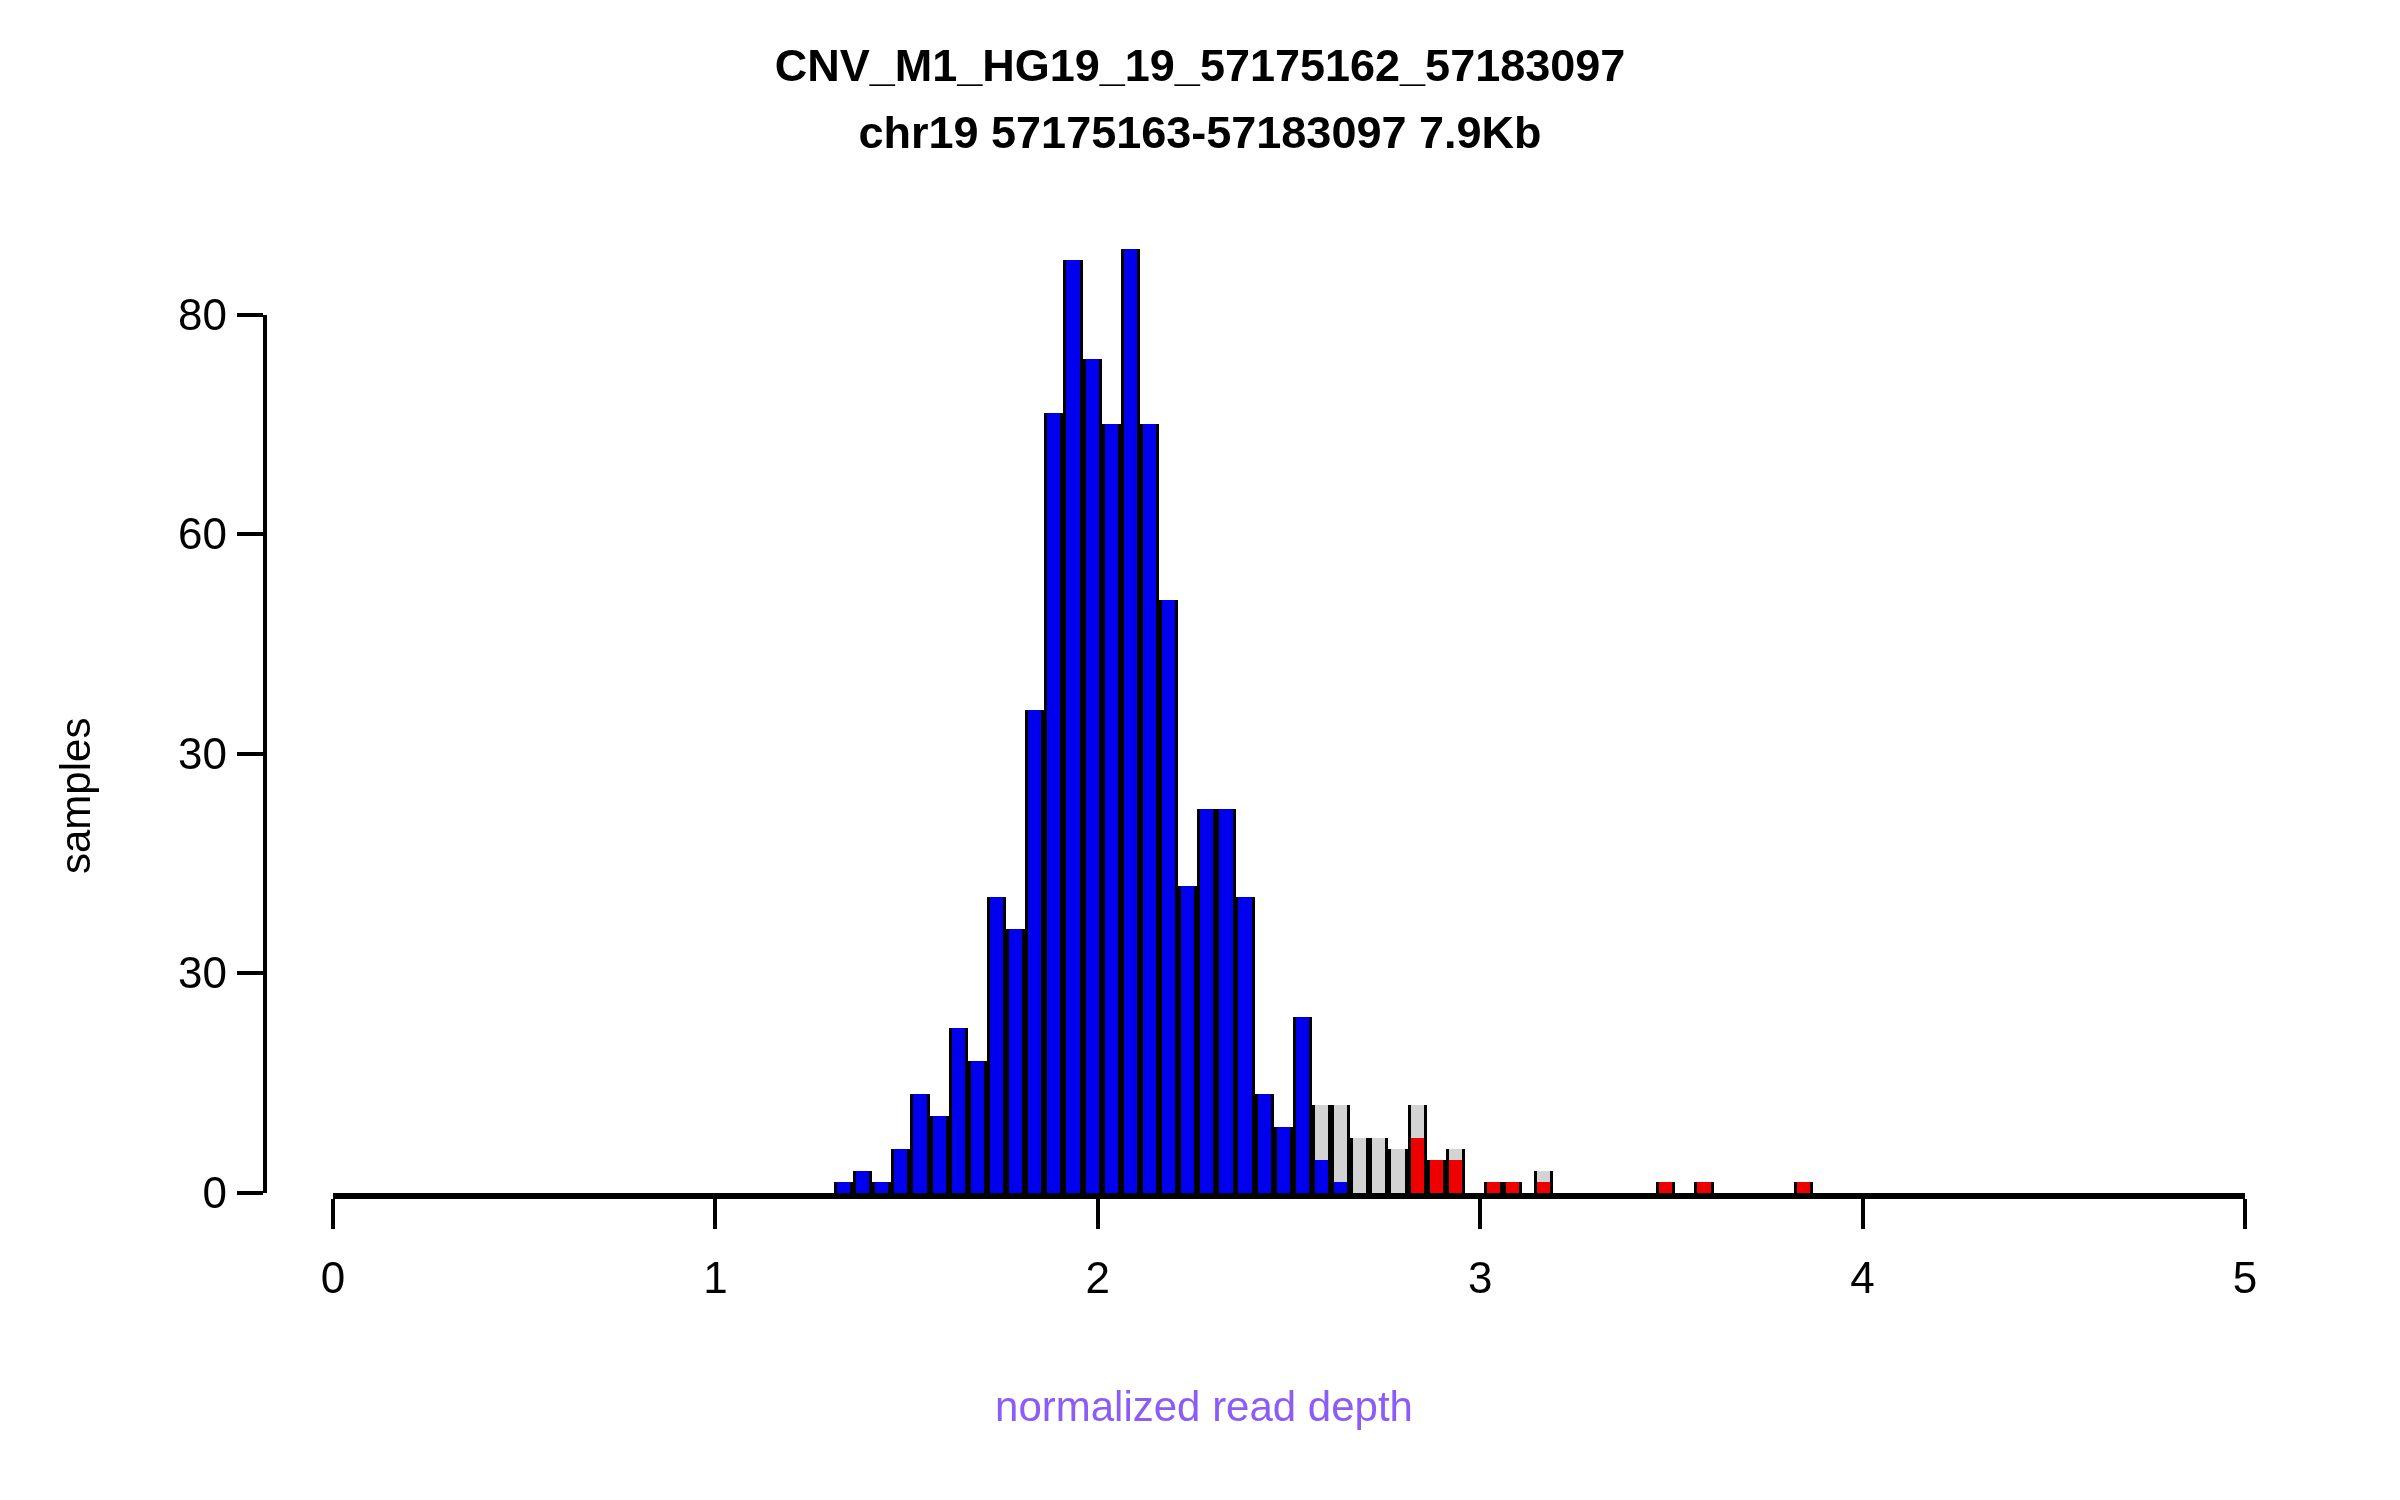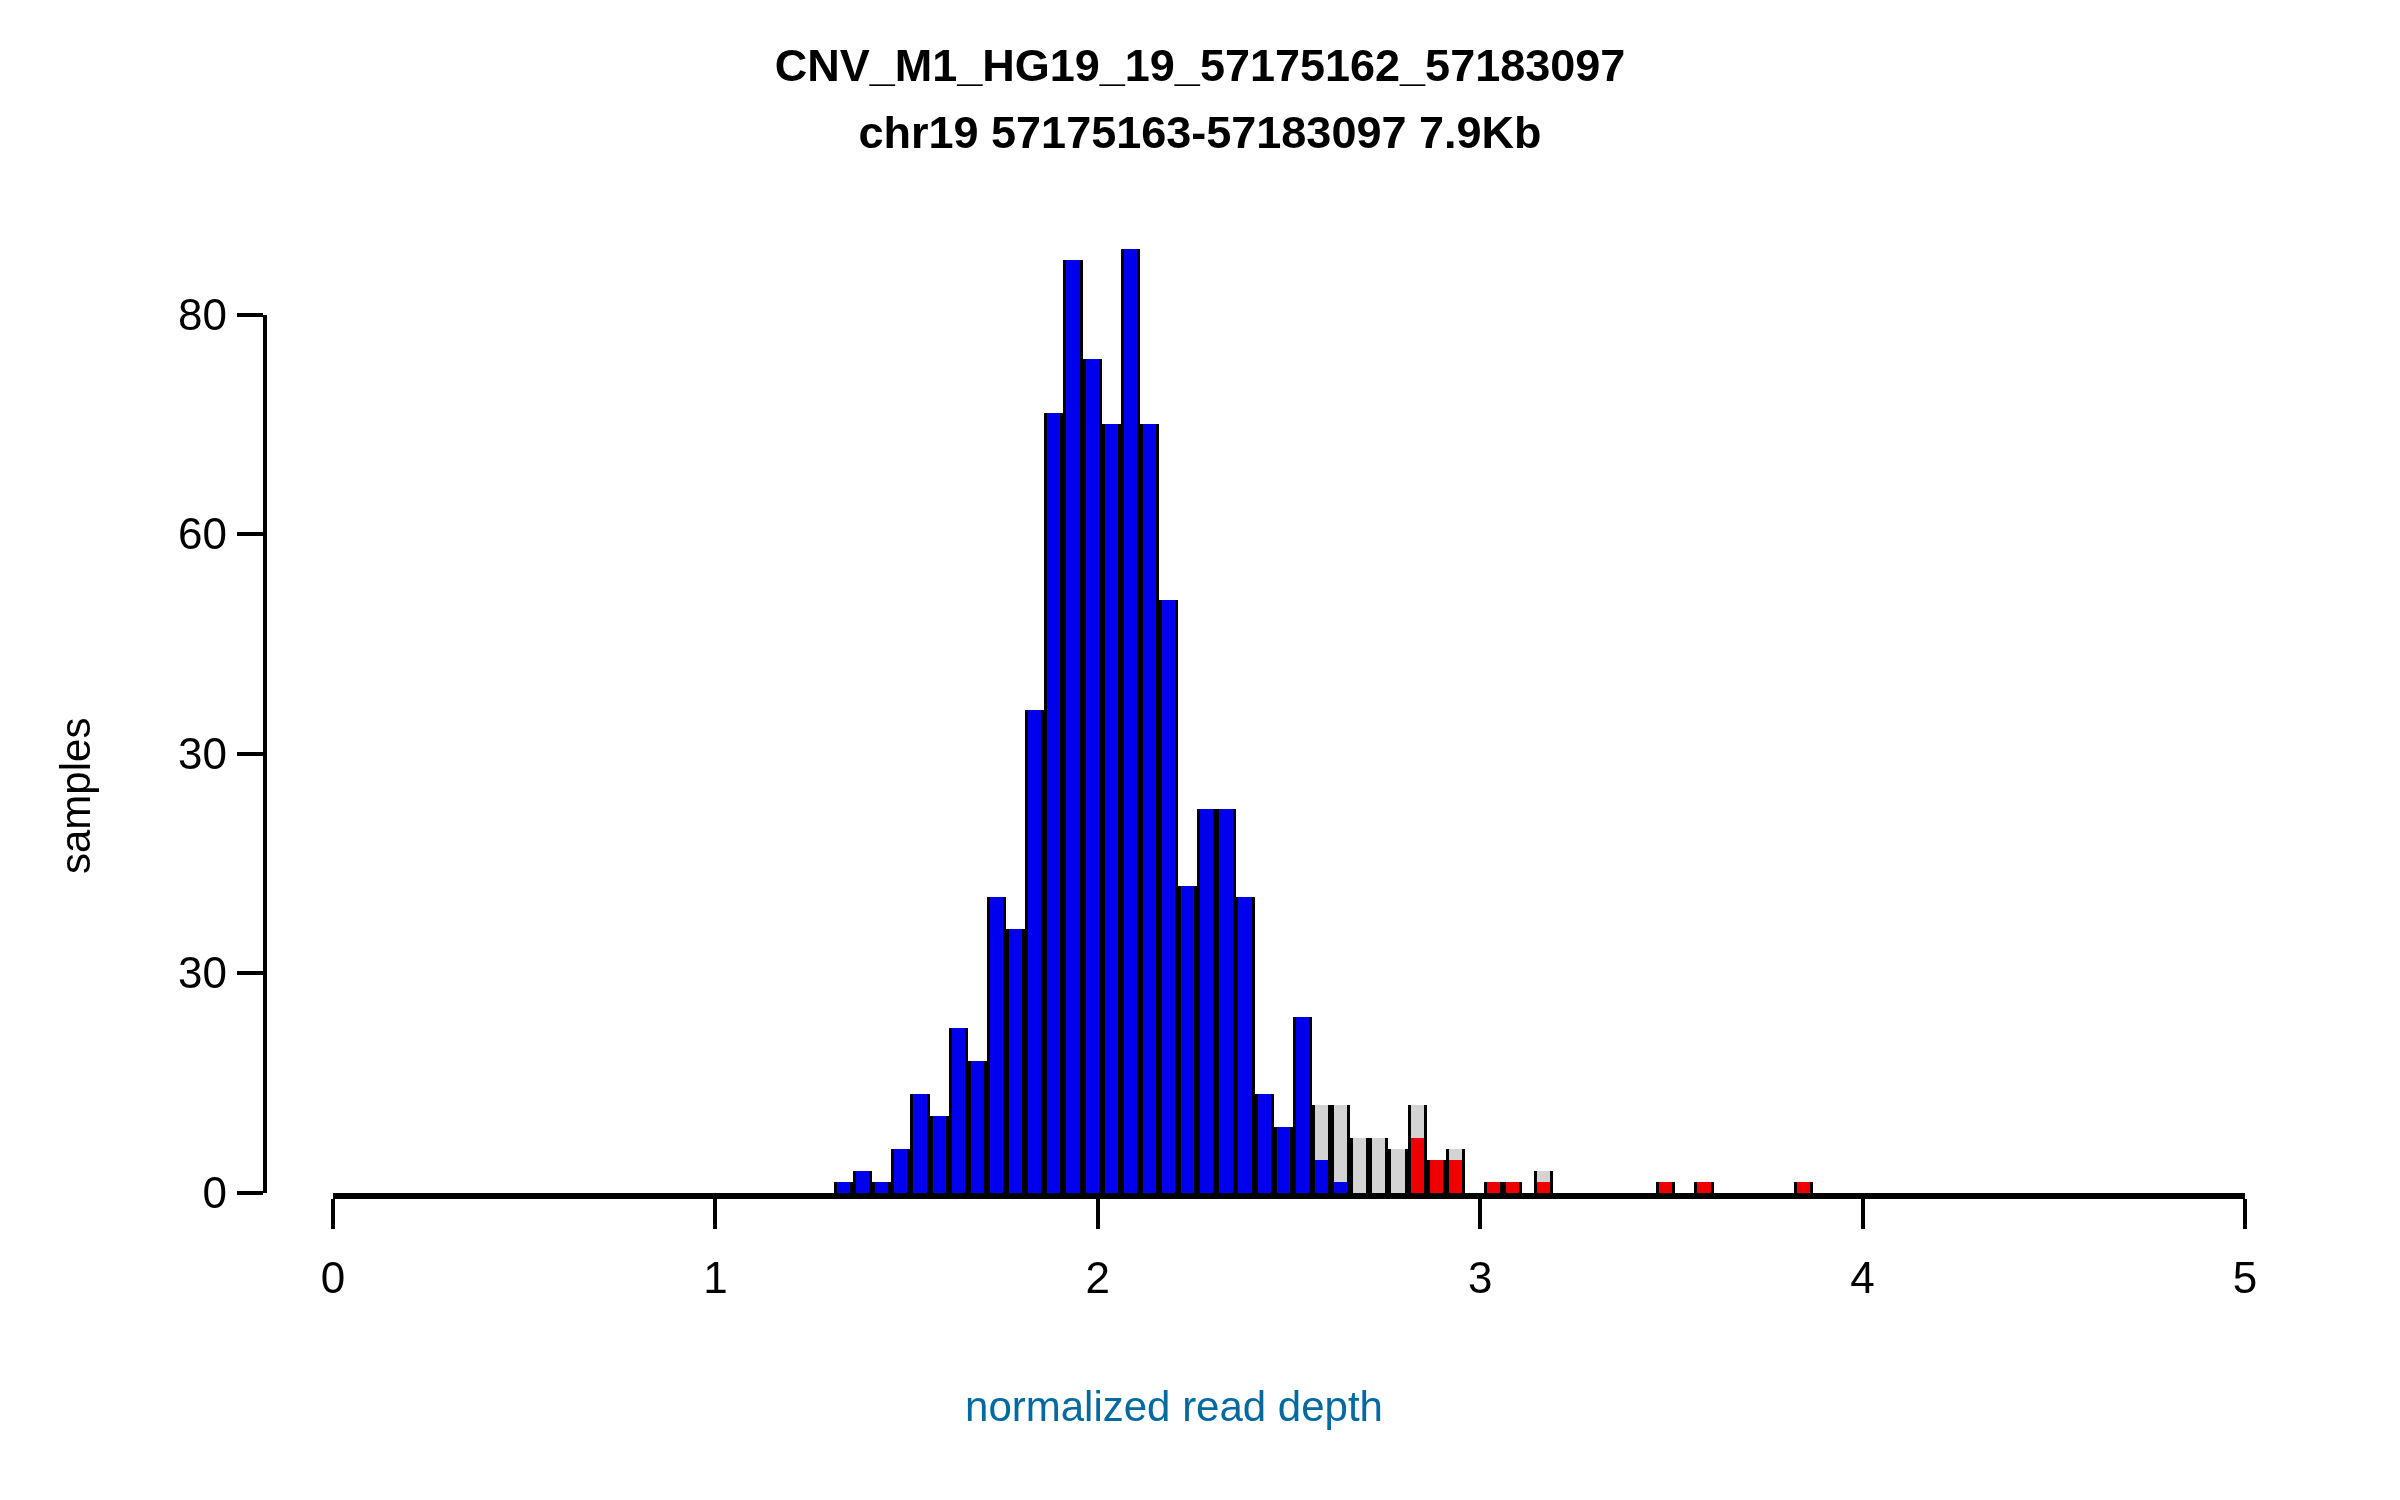--- a/index.html
+++ b/index.html
@@ -26,21 +26,21 @@
     position:absolute;color:#000;font-size:44px;
     text-align:center;white-space:nowrap;
   }
   .ylab{
     position:absolute;color:#000;font-size:44px;white-space:nowrap;
     text-align:right;
   }
 
   #xaxis-title{
     position:absolute;width:2348px;text-align:center;
-    font-size:42px;color:#0369a1;top:1383px;left:0;
+    font-size:42px;color:#8b5cf6;top:1383px;left:0;padding-left:30px;
   }
   #yaxis-title{
     position:absolute;font-size:42px;color:#000;
     white-space:nowrap;
     transform:rotate(-90deg);
     transform-origin:0 0;
   }
 
   .bar{
     position:absolute;

